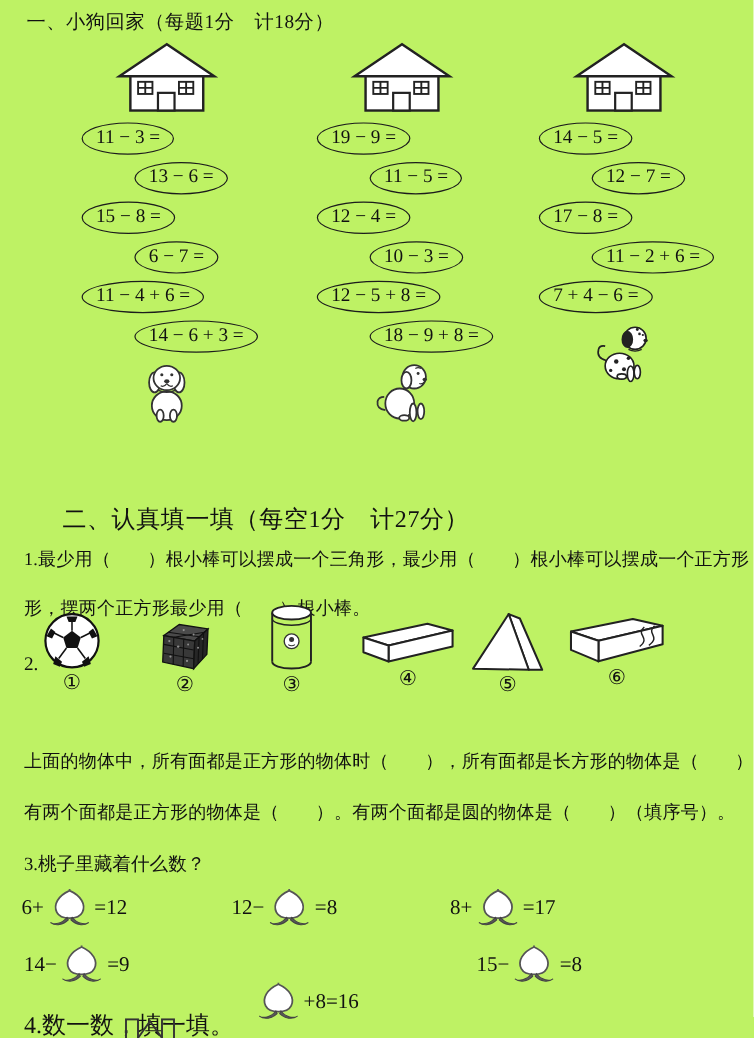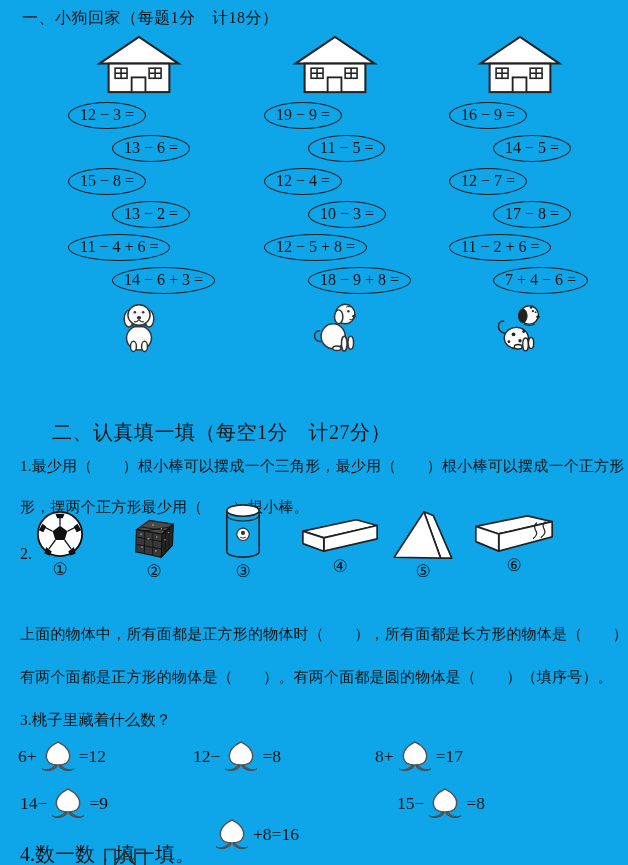--- a/index.html
+++ b/index.html
@@ -1,16 +1,16 @@
 <!DOCTYPE html>
 <html><head>
 <meta charset="utf-8">
 <style>
   html,body{margin:0;padding:0;background:#fff;}
-  .page{position:relative;width:628px;height:865px;background:#0ea5e9;overflow:hidden;
+  .page{position:relative;width:628px;height:865px;background:#bef264;overflow:hidden;
         font-family:"Liberation Serif","DejaVu Serif",serif;color:#111;}
   .abs{position:absolute;}
   .s1-title{left:22px;top:8px;font-size:16px;letter-spacing:.5px;white-space:nowrap;}
   .s2-title{left:8px;top:419px;font-size:20px;letter-spacing:.5px;white-space:nowrap;margin-left:44px;}
   .bodytext{font-size:15px;letter-spacing:.2px;white-space:nowrap;text-align:right;}
   .q1l1{left:20px;top:457px;}
   .q1l2{left:20px;top:498px;}
   .q2label{left:20px;top:545px;font-size:16px;}
   .p1{left:20px;top:625px;}
   .p2{left:20px;top:668px;}
@@ -56,24 +56,24 @@
         <rect x="24" y="37" width="13" height="11"></rect>
           <line x1="30.5" y1="37" x2="30.5" y2="48"></line>
           <line x1="24" y1="42.5" x2="37" y2="42.5"></line>
         <rect x="61" y="37" width="13" height="11"></rect>
           <line x1="67.5" y1="37" x2="67.5" y2="48"></line>
           <line x1="61" y1="42.5" x2="74" y2="42.5"></line>
         <rect x="42" y="47" width="15" height="16" stroke-width="2"></rect>
       </g>
     </svg>
     <div class="bubbles">
-      <div class="brow"><span class="bubble">12 − 3 =</span></div>
+      <div class="brow"><span class="bubble">11 − 3 =</span></div>
       <div class="brow"><span class="bubble">13 − 6 =</span></div>
       <div class="brow"><span class="bubble">15 − 8 =</span></div>
-      <div class="brow"><span class="bubble">13 − 2 =</span></div>
+      <div class="brow"><span class="bubble">6 − 7 =</span></div>
       <div class="brow"><span class="bubble">11 − 4 + 6 =</span></div>
       <div class="brow"><span class="bubble">14 − 6 + 3 =</span></div>
     </div>
     <svg class="dogsvg" width="48" height="54" viewBox="0 0 52 56">
       <g stroke="#333" stroke-width="1.6" fill="#fff">
         <ellipse cx="15" cy="19" rx="5" ry="9"></ellipse>
           <ellipse cx="37" cy="19" rx="5" ry="9"></ellipse>
         <ellipse cx="26" cy="15" rx="12" ry="11"></ellipse>
         <circle cx="21.5" cy="12" r="1.4" fill="#333" stroke="none"></circle>
           <circle cx="30.5" cy="12" r="1.4" fill="#333" stroke="none"></circle>
@@ -138,21 +138,20 @@
         <rect x="24" y="37" width="13" height="11"></rect>
           <line x1="30.5" y1="37" x2="30.5" y2="48"></line>
           <line x1="24" y1="42.5" x2="37" y2="42.5"></line>
         <rect x="61" y="37" width="13" height="11"></rect>
           <line x1="67.5" y1="37" x2="67.5" y2="48"></line>
           <line x1="61" y1="42.5" x2="74" y2="42.5"></line>
         <rect x="42" y="47" width="15" height="16" stroke-width="2"></rect>
       </g>
     </svg>
     <div class="bubbles">
-      <div class="brow"><span class="bubble">16 − 9 =</span></div>
       <div class="brow"><span class="bubble">14 − 5 =</span></div>
       <div class="brow"><span class="bubble">12 − 7 =</span></div>
       <div class="brow"><span class="bubble">17 − 8 =</span></div>
       <div class="brow"><span class="bubble">11 − 2 + 6 =</span></div>
       <div class="brow"><span class="bubble">7 + 4 − 6 =</span></div>
     </div>
     <svg class="dogsvg" width="48" height="52" viewBox="0 0 52 56">
       <g stroke="#222" stroke-width="1.5" fill="#fff">
         <path d="M10,36 q-9,-2 -7,-10 q1,-4 6,-3" fill="none"></path>
         <ellipse cx="22" cy="41" rx="13" ry="11.5"></ellipse>

